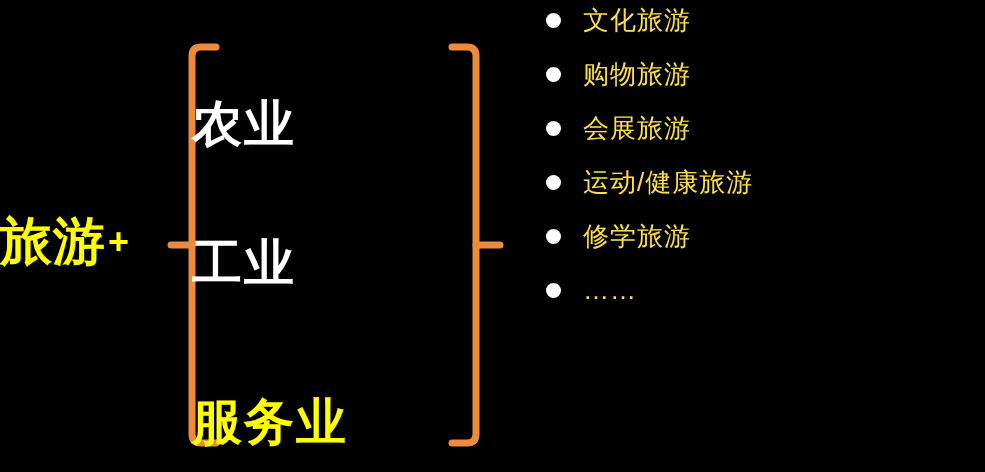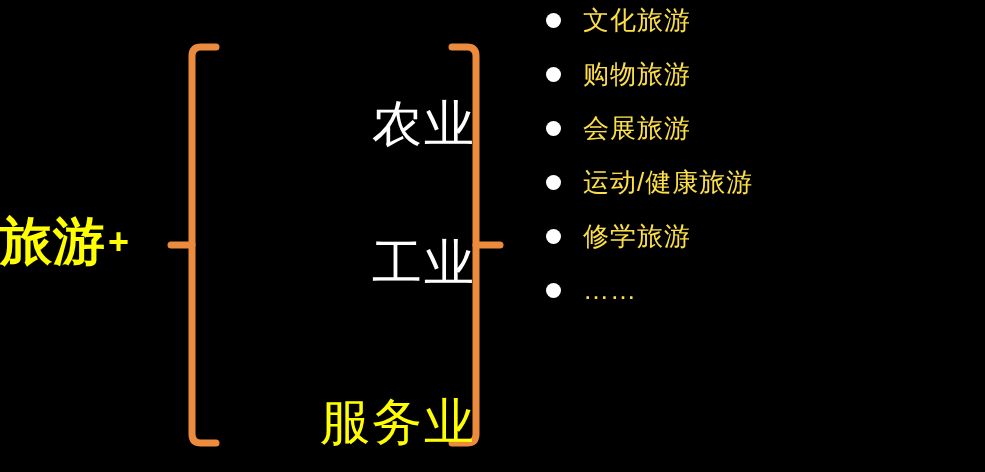--- a/index.html
+++ b/index.html
@@ -53,23 +53,23 @@
     position: absolute;
     left: 192px;
     top: 0;
     width: 284px;
     height: 472px;
   }
   .industry {
     position: absolute;
     left: 0;
     width: 100%;
-    text-align: right;
+    text-align: left;
     font-size: 50px;
-    font-weight: 400;
+    font-weight: 700;
     color: #FFFFFF;
     letter-spacing: 2px;
     white-space: nowrap;
   }
   .industry.agriculture { top: 91px; }
   .industry.industrial  { top: 230px; }
   .industry.service     { top: 361px; color: #FFFF00; margin-top: 28px; }
 
   
   .tourism-list {

